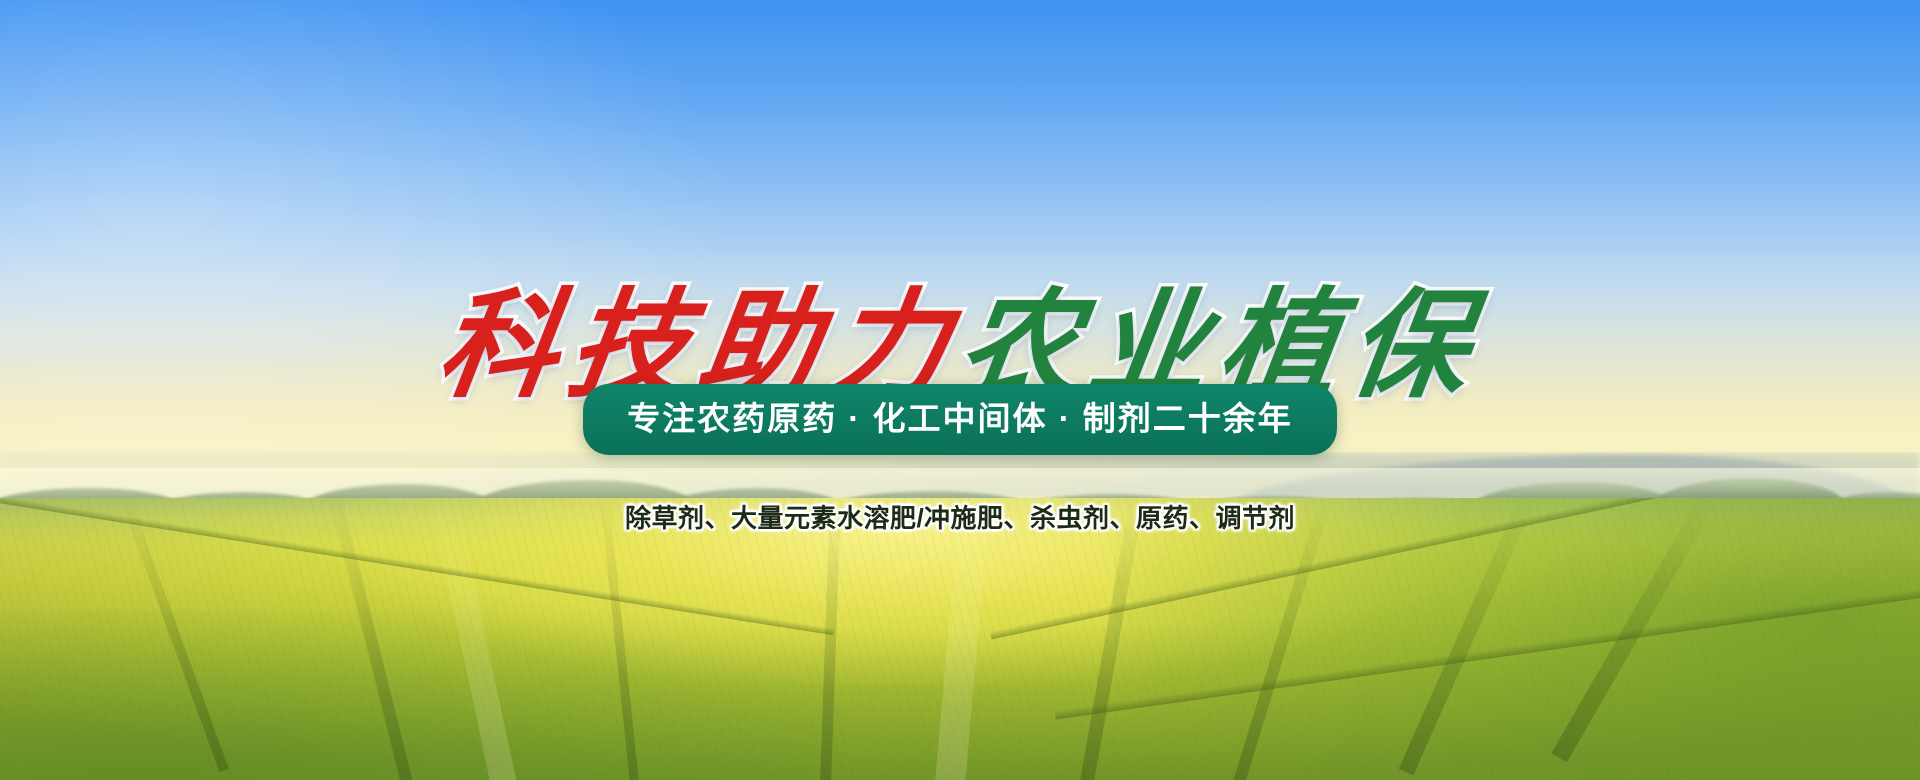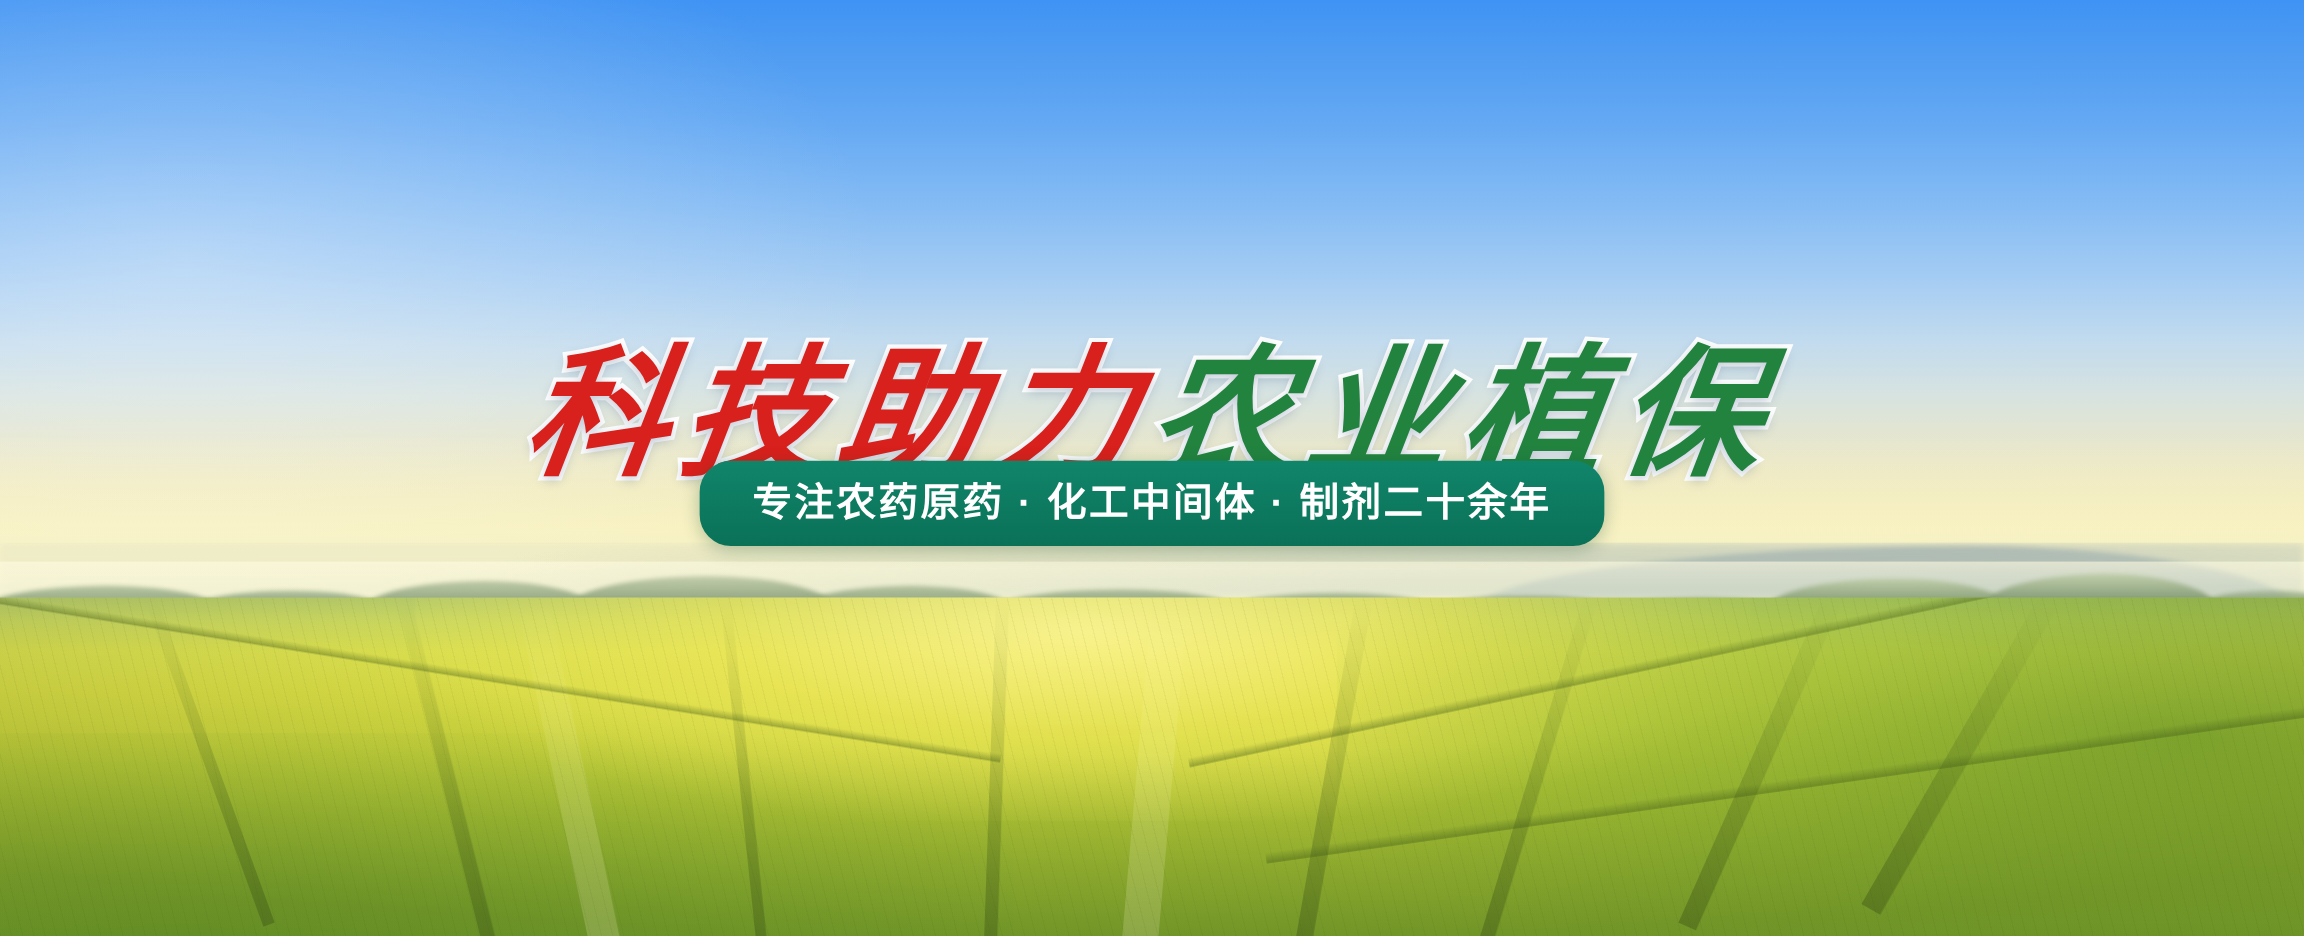--- a/index.html
+++ b/index.html
@@ -245,16 +245,17 @@
 
   <div class="content">
 
     <h1 class="headline"><span class="seg red">科技助力</span><span class="seg green">农业植保</span></h1>
 
     <div class="tagline-wrap">
       <div class="tagline">专注农药原药 · 化工中间体 · 制剂二十余年</div>
     </div>
 
     <div class="desc">
+      <span class="line">除草剂、大量元素水溶肥/冲施肥、杀虫剂、原药、调节剂</span>
     </div>
 
   </div>
 </div>
 
 </body></html>

